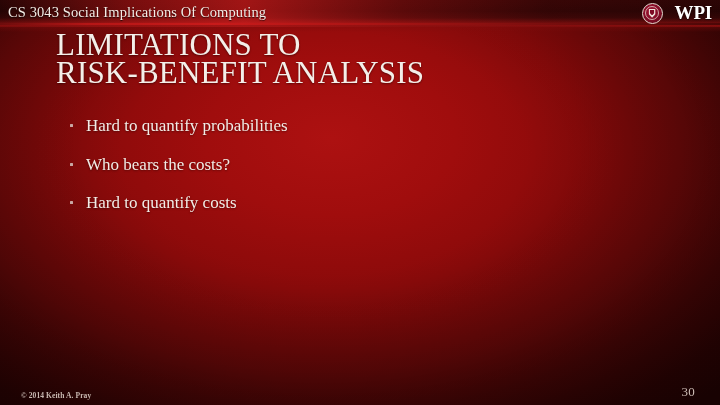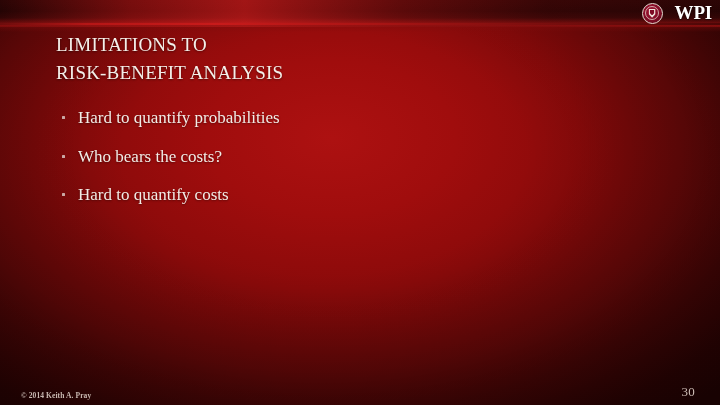--- a/index.html
+++ b/index.html
@@ -174,35 +174,35 @@
     letter-spacing: -0.2px;
     text-shadow: 0 1px 1px rgba(0,0,0,0.55);
   }
 
   
   #slide-title {
     position: absolute;
     left: 56px;
     top: 31px;
     width: 620px;
-    font-size: 19px;
+    font-size: 31px;
     line-height: 27.5px;
     color: #f4efe9;
     letter-spacing: 0.2px;
     text-shadow: 0 1px 2px rgba(0,0,0,0.45);
   }
   #slide-title .tline { display: block; }
 
   
   #bullet-list {
     position: absolute;
     left: 58px;
     top: 108px;
     width: 600px;
-    margin: 0;
+    margin: 8px;
     padding: 0;
     list-style: none;
   }
   .bullet-item {
     position: relative;
     padding-left: 20px;
     margin-bottom: 18.5px;
     font-size: 17px;
     line-height: 20px;
     color: #f2ece6;
@@ -244,20 +244,21 @@
 <div id="slide">
 
   <div id="vignette"></div>
 
   <div id="header-band">
     <div id="header-sheen"></div>
   </div>
   <div id="header-rule"></div>
   <div id="header-underglow"></div>
 
+  <div id="header-title">CS 3043 Social Implications Of Computing</div>
 
   <div id="wpi-logo">
     <div id="wpi-seal">
       <div id="wpi-shield"></div>
     </div>
     <div id="wpi-wordmark">WPI</div>
   </div>
 
   <div id="slide-title">
     <span class="tline">LIMITATIONS TO</span>

